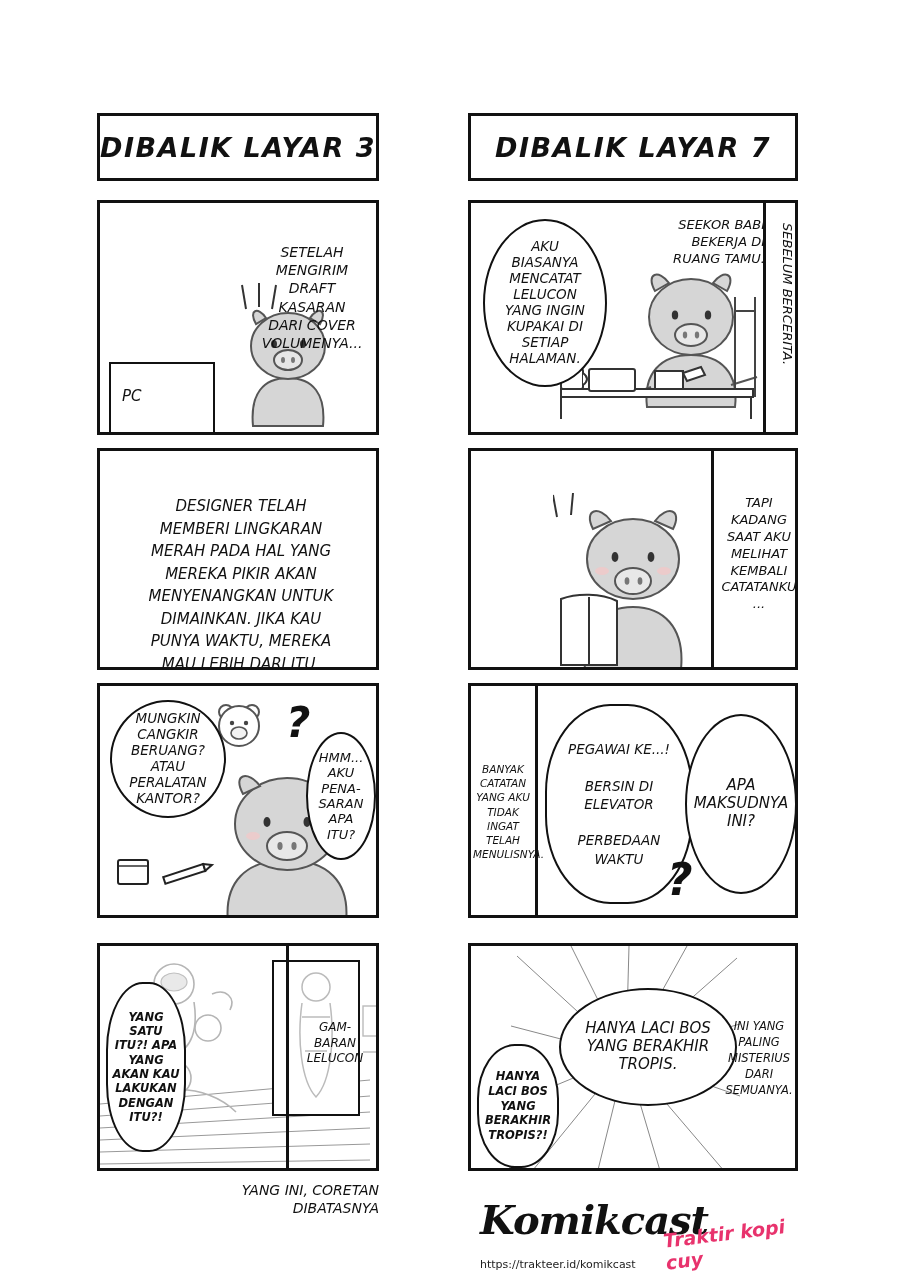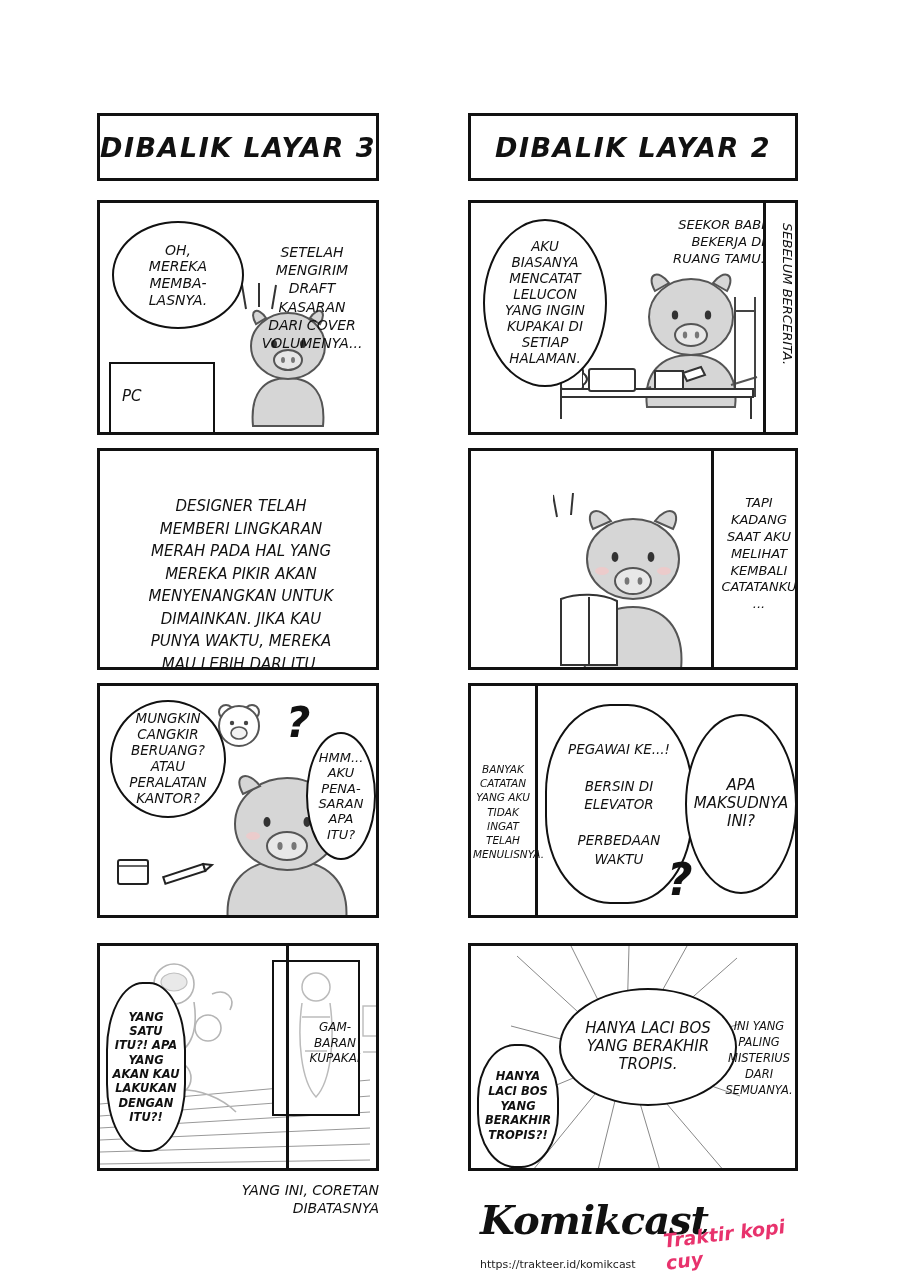--- a/index.html
+++ b/index.html
@@ -37,21 +37,21 @@
 </style>
 </head>
 <body>
 
 <div class="page">
 
   <div class="panel title-panel" style="left:97px;top:113px;width:282px;height:68px;">
     <span class="title-text">DIBALIK LAYAR 3</span>
   </div>
   <div class="panel title-panel" style="left:468px;top:113px;width:330px;height:68px;">
-    <span class="title-text">DIBALIK LAYAR 2</span>
+    <span class="title-text">DIBALIK LAYAR 7</span>
   </div>
 
   <div class="panel" style="left:97px;top:200px;width:282px;height:235px;overflow:hidden;">
 
     <div class="pig" style="left:128px;top:95px;">
       <svg width="120" height="130" viewBox="0 0 120 130">
         <g fill="#d6d6d6" stroke="#555" stroke-width="2">
 
           <path d="M25 128 C22 96 35 80 60 80 C85 80 98 96 95 128 Z"></path>
 
@@ -74,26 +74,20 @@
       <line x1="6" y1="28" x2="2" y2="4" stroke="#333" stroke-width="2"></line>
       <line x1="19" y1="26" x2="19" y2="2" stroke="#333" stroke-width="2"></line>
       <line x1="32" y1="28" x2="36" y2="4" stroke="#333" stroke-width="2"></line>
     </svg>
 
     <svg class="flash" style="left:8px;top:158px;" width="110" height="75">
       <rect x="2" y="2" width="104" height="70" fill="#fff" stroke="#111" stroke-width="2"></rect>
     </svg>
     <div class="plain" style="left:22px;top:184px;width:60px;font-size:15px;white-space:pre-line;text-align:left;">PC</div>
 
-    <div class="bubble" style="left:12px;top:18px;width:132px;height:108px;">
-      <span class="bub-txt" style="font-size:14px;white-space:pre-line;">OH,
-MEREKA
-MEMBA-
-LASNYA.</span>
-    </div>
 
     <div class="plain" style="left:150px;top:40px;width:124px;font-size:14px;white-space:pre-line;">SETELAH
 MENGIRIM
 DRAFT
 KASARAN
 DARI COVER
 VOLUMENYA...</div>
   </div>
 
   <div class="panel" style="left:97px;top:448px;width:282px;height:222px;">
@@ -224,21 +218,21 @@
 ITU?! APA
 YANG
 AKAN KAU
 LAKUKAN
 DENGAN
 ITU?!</span>
     </div>
 
     <div class="plain" style="left:196px;top:74px;width:78px;font-size:12px;white-space:pre-line;">GAM-
 BARAN
-KUPAKAI</div>
+LELUCON</div>
 
     <div style="position:absolute;left:186px;top:0;width:3px;height:228px;background:#111;"></div>
   </div>
 
   <div class="caption" style="left:97px;top:1182px;width:282px;white-space:pre-line;">YANG INI, CORETAN
 DIBATASNYA</div>
 
   <div class="panel" style="left:468px;top:200px;width:330px;height:235px;overflow:hidden;">
 
     <div class="pig" style="left:150px;top:62px;">

